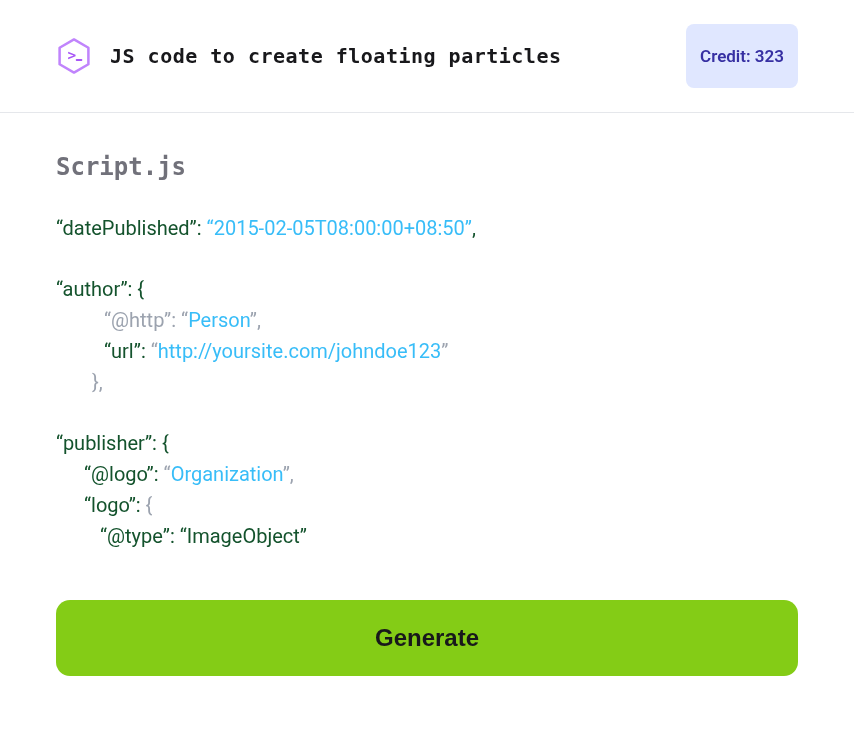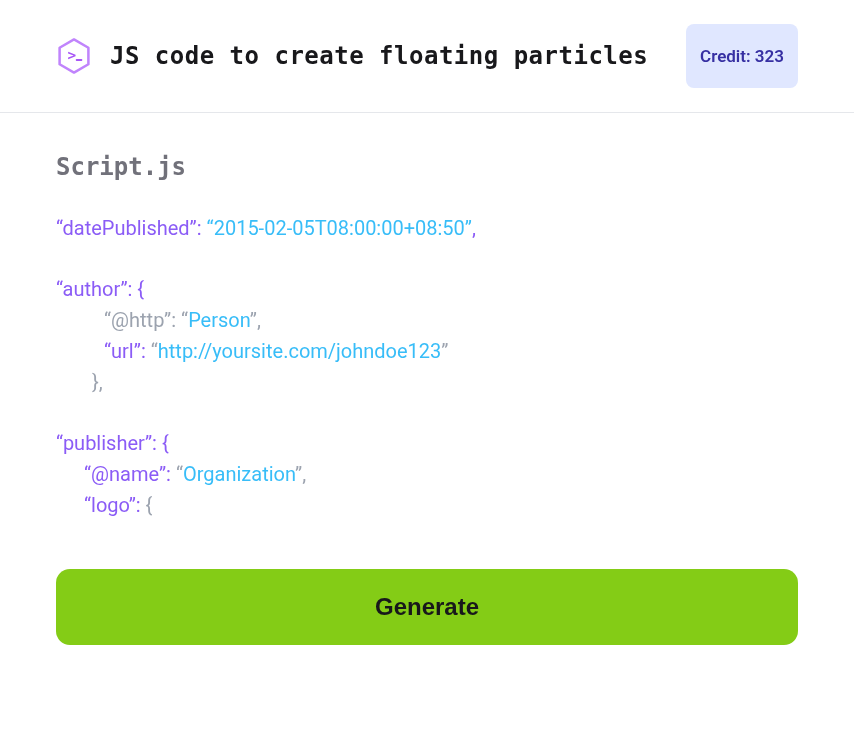--- a/index.html
+++ b/index.html
@@ -17,21 +17,21 @@
       border-bottom: 1px solid #e5e7eb;
       gap: 18px;
     }
     .logo {
       width: 36px;
       height: 36px;
       flex-shrink: 0;
     }
     .title {
       font-family: "SFMono-Regular", ui-monospace, Menlo, Consolas, monospace;
-      font-size: 24px;
+      font-size: 20px;
       font-weight: 700;
       color: #18181b;
       flex: 1;
       letter-spacing: 0.5px;
     }
     .credit-badge {
       background: #e0e7ff;
       color: #3730a3;
       font-weight: 600;
       font-size: 17px;
@@ -49,21 +49,21 @@
       margin-bottom: 32px;
     }
     .code {
       font-size: 20px;
       line-height: 1.55;
       color: #3f3f46;
       font-family: -apple-system, BlinkMacSystemFont, "Segoe UI", Roboto, Helvetica, Arial, sans-serif;
     }
     .code .line { white-space: pre-wrap; }
     .blank { height: 30px; }
-    .dq { color: #8b5cf6; text-align: right; } 
+    .dq { color: #14532d; text-align: right; } 
     .dim { color: #9ca3af; } 
     .val { color: #38bdf8; } 
     .i1 { padding-left: 48px; }
     .i2 { padding-left: 36px; }
     .ix { padding-left: 28px; }
     .iy { padding-left: 44px; }
     .generate-btn {
       margin-top: 48px;
       width: 100%;
       background: #84cc16;
@@ -106,21 +106,22 @@
 
 
     <div class="line i1"><span class="dq">“url”: </span><span class="dim">“</span><span class="val">http://yoursite.com/johndoe123</span><span class="dim">”</span></div>
 
     <div class="line i2"><span class="dim">},</span></div>
 
     <div class="blank"></div>
 
     <div class="line"><span class="dq">“publisher”: {</span></div>
 
-    <div class="line ix"><span class="dq">“@name”: </span><span class="dim">“</span><span class="val">Organization</span><span class="dim">”</span><span class="dim">,</span></div>
+    <div class="line ix"><span class="dq">“@logo”: </span><span class="dim">“</span><span class="val">Organization</span><span class="dim">”</span><span class="dim">,</span></div>
 
 
     <div class="line ix"><span class="dq">“logo”: </span><span class="dim">{</span></div>
 
+    <div class="line iy"><span class="dq">“@type”: “ImageObject”</span></div>
   </div>
 
   <button class="generate-btn">Generate</button>
 </div>
 
 </body></html>

